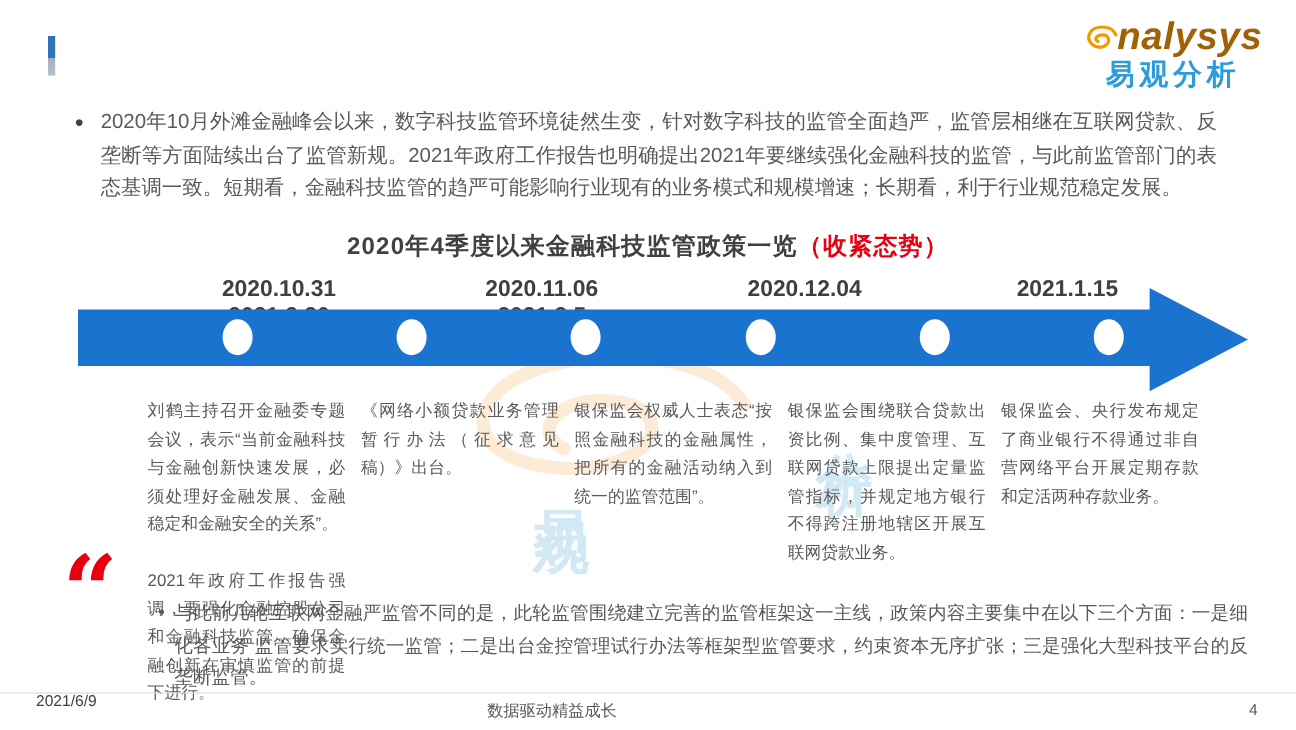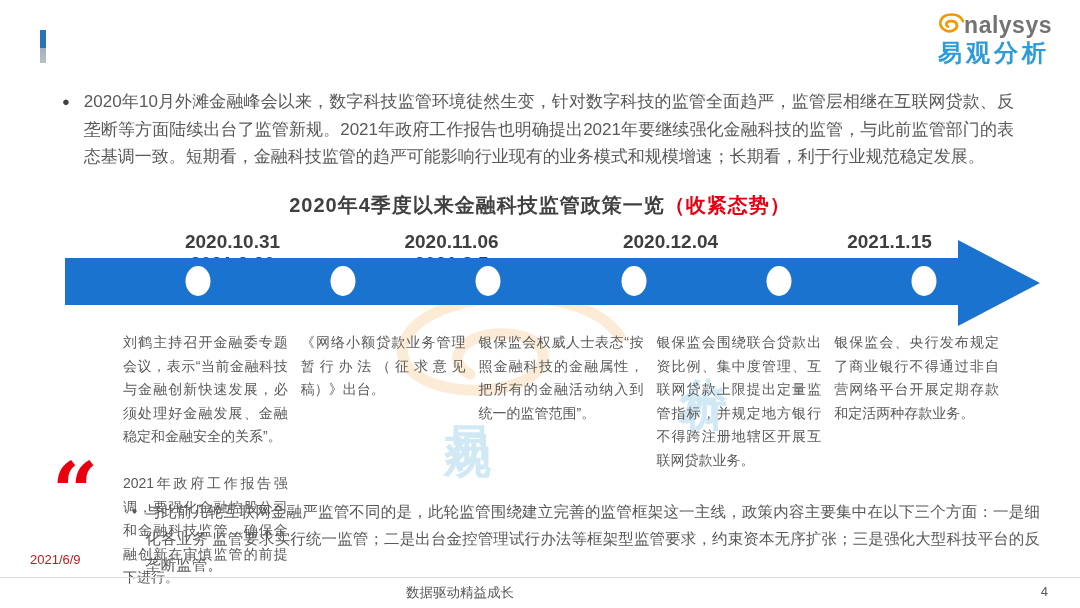--- a/index.html
+++ b/index.html
@@ -6,21 +6,21 @@
   .slide{position:relative;width:1080px;height:608px;background:#ffffff;overflow:hidden;
          font-family:"Liberation Sans","DejaVu Sans",sans-serif;color:#595959;}
 
   
   .accent-bar{position:absolute;left:40px;top:30px;width:6px;height:33px;
               background:linear-gradient(180deg,#2E74B5 0%,#2E74B5 55%,#9FB0BE 55%,#B9C2CA 100%);}
   .page-title{position:absolute;left:57px;top:25px;font-size:28px;font-weight:bold;
               color:#595959;letter-spacing:1px;white-space:nowrap;}
 
   .logo{position:absolute;right:28px;top:13px;text-align:center;line-height:1.1;}
-  .logo-brand{font-size:23px;font-weight:bold;color:#737373;letter-spacing:0.5px;}
+  .logo-brand{font-size:32px;font-weight:bold;color:#a16207;letter-spacing:0.5px;font-style:italic;}
   .logo-brand svg{vertical-align:-3px;margin-right:-2px;}
   .logo-cn{font-size:24px;font-weight:bold;color:#2B9CD8;letter-spacing:4px;margin-top:2px;}
 
   
   .intro{position:absolute;left:62px;top:88px;width:952px;display:flex;}
   .intro-bullet{font-size:13px;color:#404040;margin:6px 14px 0 0;flex:0 0 auto;}
   .intro-text{font-size:17px;line-height:27.5px;color:#595959;text-align:justify;}
 
   
   .chart-title{position:absolute;left:0;top:192px;width:1080px;text-align:center;
@@ -50,21 +50,21 @@
 
   
   .quote-mark{position:absolute;left:52px;top:452px;font-size:80px;line-height:1;
               color:#E8000F;font-family:"DejaVu Serif","Liberation Serif",serif;font-weight:bold;}
   .closing{position:absolute;left:132px;top:499px;width:908px;display:flex;}
   .closing-bullet{font-size:15px;margin:3px 8px 0 0;flex:0 0 auto;color:#595959;}
   .closing-text{font-size:15.5px;line-height:26.5px;color:#595959;text-align:justify;}
 
   
   .footer-rule{position:absolute;left:0;top:577px;width:1080px;border-top:1px solid #DCDCDC;}
-  .footer-date{position:absolute;left:30px;top:552px;font-size:13px;color:#b91c1c;}
+  .footer-date{position:absolute;left:30px;top:576px;font-size:13px;color:#404040;}
   .footer-slogan{position:absolute;left:0;top:584px;width:920px;text-align:center;
                  font-size:13.5px;color:#595959;}
   .footer-page{position:absolute;right:32px;top:584px;font-size:13px;color:#595959;}
 </style>
 </head>
 <body>
 
 <div class="slide">
 
   <div class="accent-bar"></div>

